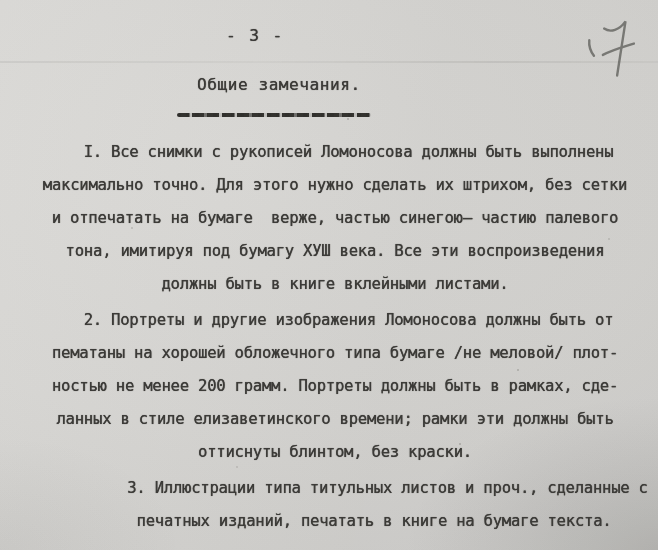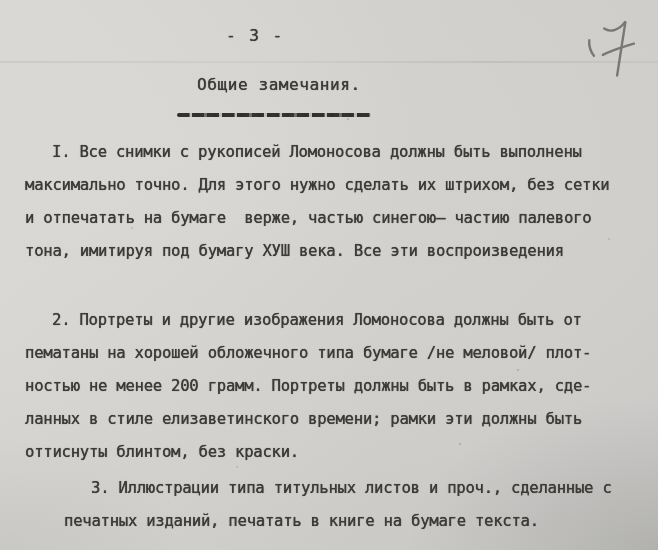--- a/index.html
+++ b/index.html
@@ -34,21 +34,21 @@
     font-size:16px;letter-spacing:0.6px;white-space:pre;
   }
   .heading-underline{
     position:absolute;left:177px;top:113px;width:194px;height:4px;
     background:
       repeating-linear-gradient(90deg, rgba(46,45,42,0.55) 0 4px, rgba(46,45,42,0) 4px 9px),
       repeating-linear-gradient(90deg, #34332f 0 12px, rgba(52,51,47,0.15) 12px 15px);
     border-radius:2px;
     filter:blur(0.35px);
   }
-  .para{position:absolute;left:25px;width:620px;}
+  .para{position:absolute;left:25px;width:620px;text-align:center;}
   .tline{
     height:33px;line-height:22px;
     font-size:15.5px;letter-spacing:-0.2px;
     white-space:pre;
   }
   .para .tline:first-child{text-indent:27px;}
   .para-1{top:141px;}
   .para-2{top:309px;}
   .para-3{top:477px;margin-left:39px;}
   .handwritten{
@@ -88,20 +88,21 @@
   </div>
 
   <div class="heading ink">Общие замечания.</div>
   <div class="heading-underline"></div>
 
   <div class="para para-1 ink">
       <div class="tline">I. Все снимки с рукописей Ломоносова должны быть выполнены</div>
       <div class="tline">максимально точно. Для этого нужно сделать их штрихом, без сетки</div>
       <div class="tline">и отпечатать на бумаге  верже, частью синегою̶ частию палевого</div>
       <div class="tline">тона, имитируя под бумагу ХУШ века. Все эти воспроизведения</div>
+      <div class="tline">должны быть в книге вклейными листами.</div>
     </div>
 
   <div class="para para-2 ink">
       <div class="tline">2. Портреты и другие изображения Ломоносова должны быть от</div>
       <div class="tline">пематаны на хорошей обложечного типа бумаге /не меловой/ плот-</div>
       <div class="tline">ностью не менее 200 грамм. Портреты должны быть в рамках, сде-</div>
       <div class="tline">ланных в стиле елизаветинского времени; рамки эти должны быть</div>
       <div class="tline">оттиснуты блинтом, без краски.</div>
     </div>
 

